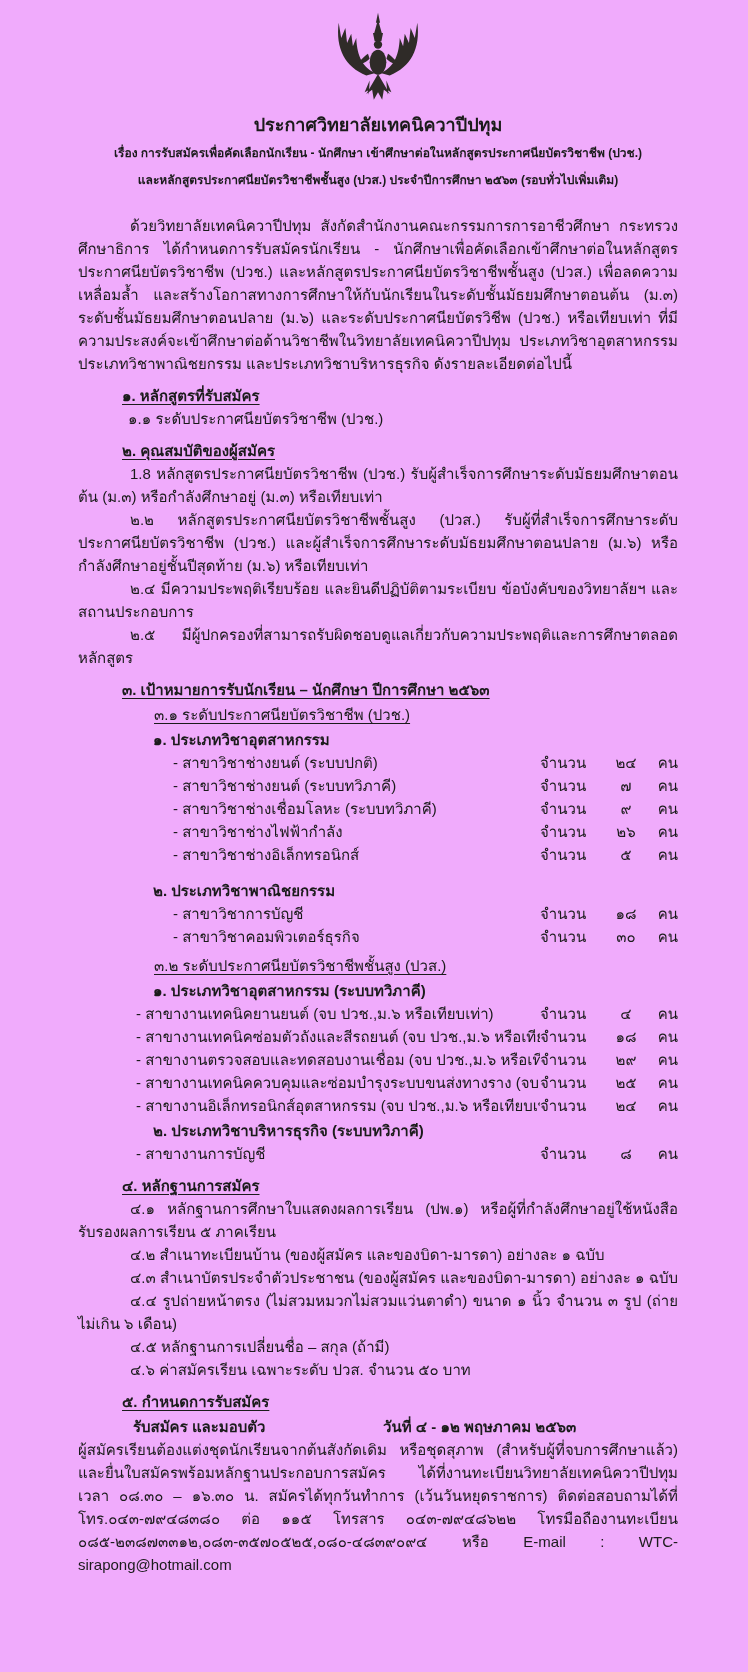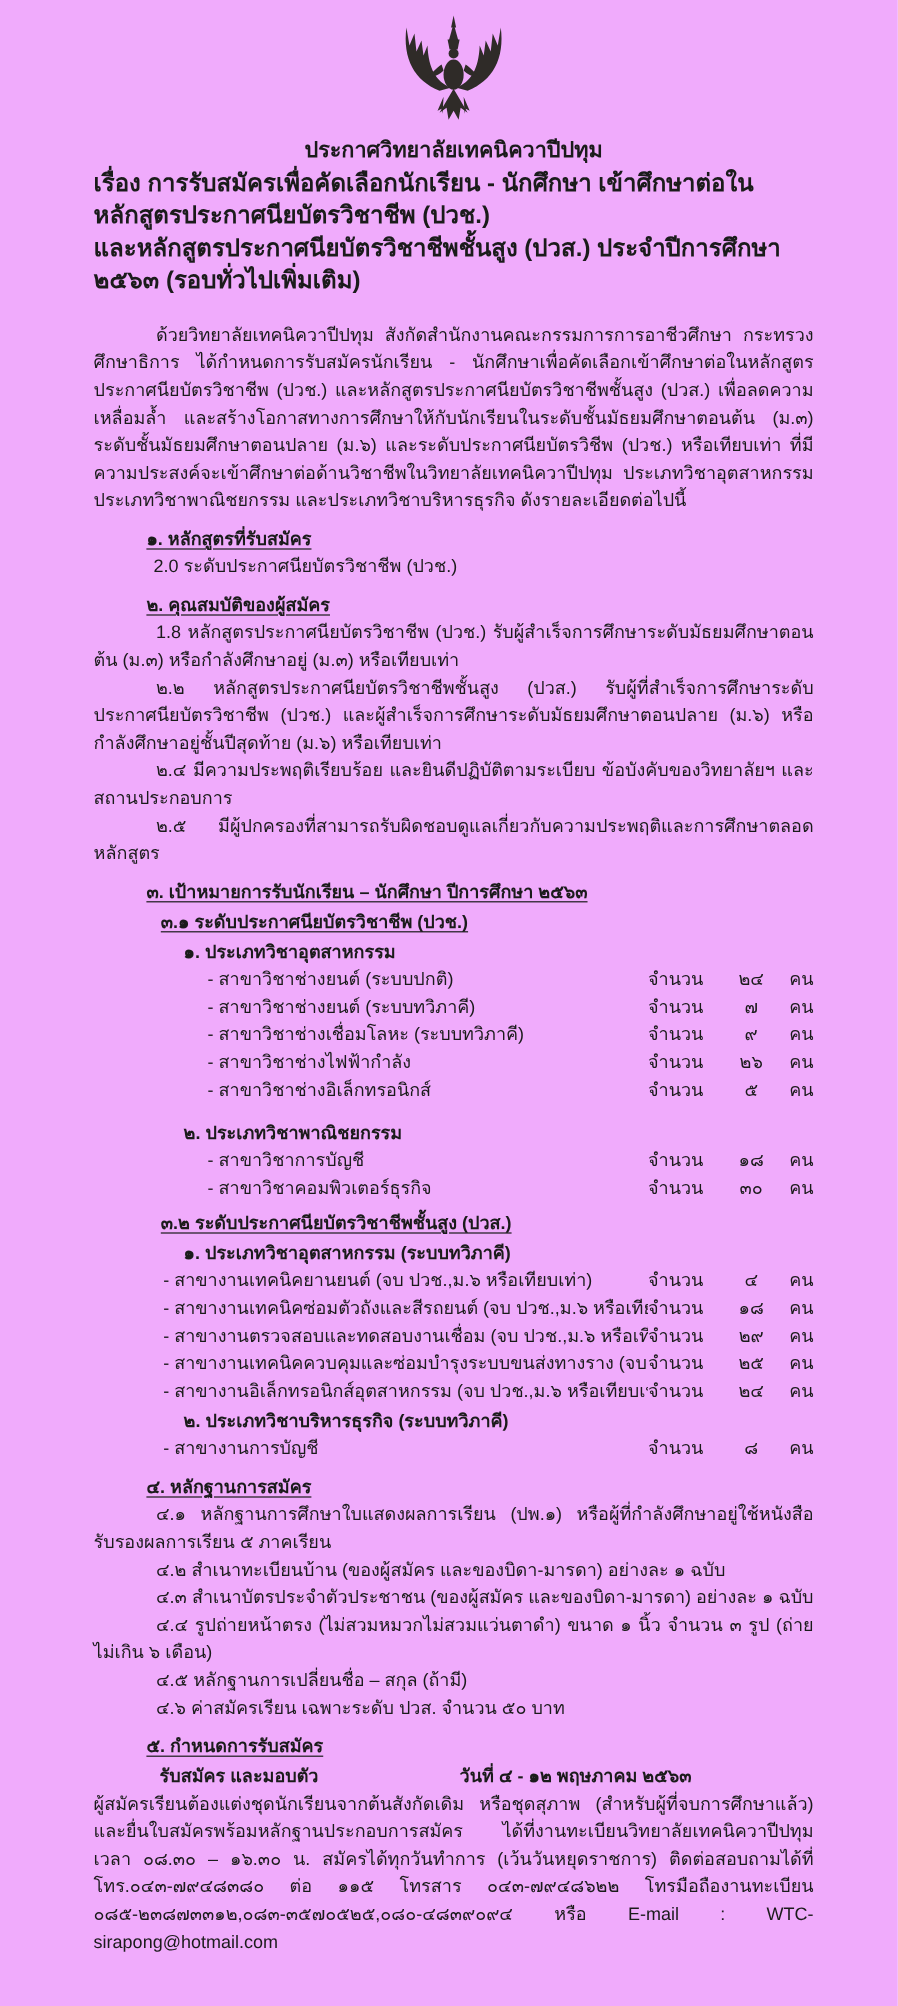--- a/index.html
+++ b/index.html
@@ -4,24 +4,24 @@
 <style>
   html,body{margin:0;padding:0;}
   body{width:748px;background:#ffffff;font-family:"Liberation Sans","DejaVu Sans",sans-serif;}
   .page{
     width:748px;height:1672px;background:#f0abfc;color:#1b1b1b;
     box-sizing:border-box;padding:10px 70px 18px 78px;
     font-size:15px;line-height:23px;overflow:hidden;position:relative;
   }
   .emblem-wrap{text-align:center;margin-top:2px;height:94px;}
   .doc-title{text-align:center;font-weight:bold;font-size:18px;line-height:30px;margin-top:4px;}
-  .doc-subject{font-weight:bold;font-size:20px;line-height:27px;}
+  .doc-subject{text-align:center;font-weight:bold;font-size:12px;line-height:27px;}
   .intro{margin:20px 0 0;text-indent:52px;text-align:justify;}
   .sec-heading{font-weight:bold;text-decoration:underline;text-underline-offset:3px;margin-left:44px;margin-top:9px;}
-  .sub-heading{font-weight:bold;text-decoration:underline;text-underline-offset:3px;margin-left:56px;margin-top:2px;}
+  .sub-heading{font-weight:normal;text-decoration:underline;text-underline-offset:3px;margin-left:76px;margin-top:2px;}
   .group-title{font-weight:bold;margin-left:75px;margin-top:2px;}
   .line{margin-left:50px;}
   .item{margin:0;text-indent:52px;text-align:justify;}
   .quota-row{display:flex;margin-left:95px;}
   .quota-row.deep{margin-left:58px;}
   .qname{flex:1;white-space:nowrap;overflow:hidden;}
   .qlabel{width:64px;flex:none;}
   .qcount{width:44px;flex:none;text-align:center;}
   .qunit{width:30px;flex:none;text-align:right;}
   .gap-before{margin-top:13px;}
@@ -62,21 +62,21 @@
   </div>
 
   <div class="doc-title">ประกาศวิทยาลัยเทคนิควาปีปทุม</div>
   <div class="doc-subject">เรื่อง  การรับสมัครเพื่อคัดเลือกนักเรียน - นักศึกษา เข้าศึกษาต่อในหลักสูตรประกาศนียบัตรวิชาชีพ (ปวช.)</div>
   <div class="doc-subject">และหลักสูตรประกาศนียบัตรวิชาชีพชั้นสูง (ปวส.) ประจำปีการศึกษา ๒๕๖๓ (รอบทั่วไปเพิ่มเติม)</div>
 
   <p class="intro">ด้วยวิทยาลัยเทคนิควาปีปทุม สังกัดสำนักงานคณะกรรมการการอาชีวศึกษา กระทรวงศึกษาธิการ ได้กำหนดการรับสมัครนักเรียน - นักศึกษาเพื่อคัดเลือกเข้าศึกษาต่อในหลักสูตรประกาศนียบัตรวิชาชีพ (ปวช.) และหลักสูตรประกาศนียบัตรวิชาชีพชั้นสูง (ปวส.) เพื่อลดความเหลื่อมล้ำ และสร้างโอกาสทางการศึกษาให้กับนักเรียนในระดับชั้นมัธยมศึกษาตอนต้น (ม.๓) ระดับชั้นมัธยมศึกษาตอนปลาย (ม.๖) และระดับประกาศนียบัตรวิชีพ (ปวช.) หรือเทียบเท่า ที่มีความประสงค์จะเข้าศึกษาต่อด้านวิชาชีพในวิทยาลัยเทคนิควาปีปทุม ประเภทวิชาอุตสาหกรรม ประเภทวิชาพาณิชยกรรม และประเภทวิชาบริหารธุรกิจ ดังรายละเอียดต่อไปนี้</p>
 
   <div>
     <div class="sec-heading">๑. หลักสูตรที่รับสมัคร</div>
-    <div class="line">2.0 ระดับประกาศนียบัตรวิชาชีพ (ปวช.)</div>
+    <div class="line">๑.๑ ระดับประกาศนียบัตรวิชาชีพ (ปวช.)</div>
   </div>
 
   <div>
     <div class="sec-heading">๒. คุณสมบัติของผู้สมัคร</div>
     <p class="item">1.8 หลักสูตรประกาศนียบัตรวิชาชีพ (ปวช.) รับผู้สำเร็จการศึกษาระดับมัธยมศึกษาตอนต้น (ม.๓) หรือกำลังศึกษาอยู่ (ม.๓) หรือเทียบเท่า</p>
     <p class="item">๒.๒ หลักสูตรประกาศนียบัตรวิชาชีพชั้นสูง (ปวส.) รับผู้ที่สำเร็จการศึกษาระดับประกาศนียบัตรวิชาชีพ (ปวช.) และผู้สำเร็จการศึกษาระดับมัธยมศึกษาตอนปลาย (ม.๖) หรือกำลังศึกษาอยู่ชั้นปีสุดท้าย (ม.๖) หรือเทียบเท่า</p>
     <p class="item">๒.๔ มีความประพฤติเรียบร้อย และยินดีปฏิบัติตามระเบียบ ข้อบังคับของวิทยาลัยฯ และสถานประกอบการ</p>
     <p class="item">๒.๕ มีผู้ปกครองที่สามารถรับผิดชอบดูแลเกี่ยวกับความประพฤติและการศึกษาตลอดหลักสูตร</p>
   </div>
 

